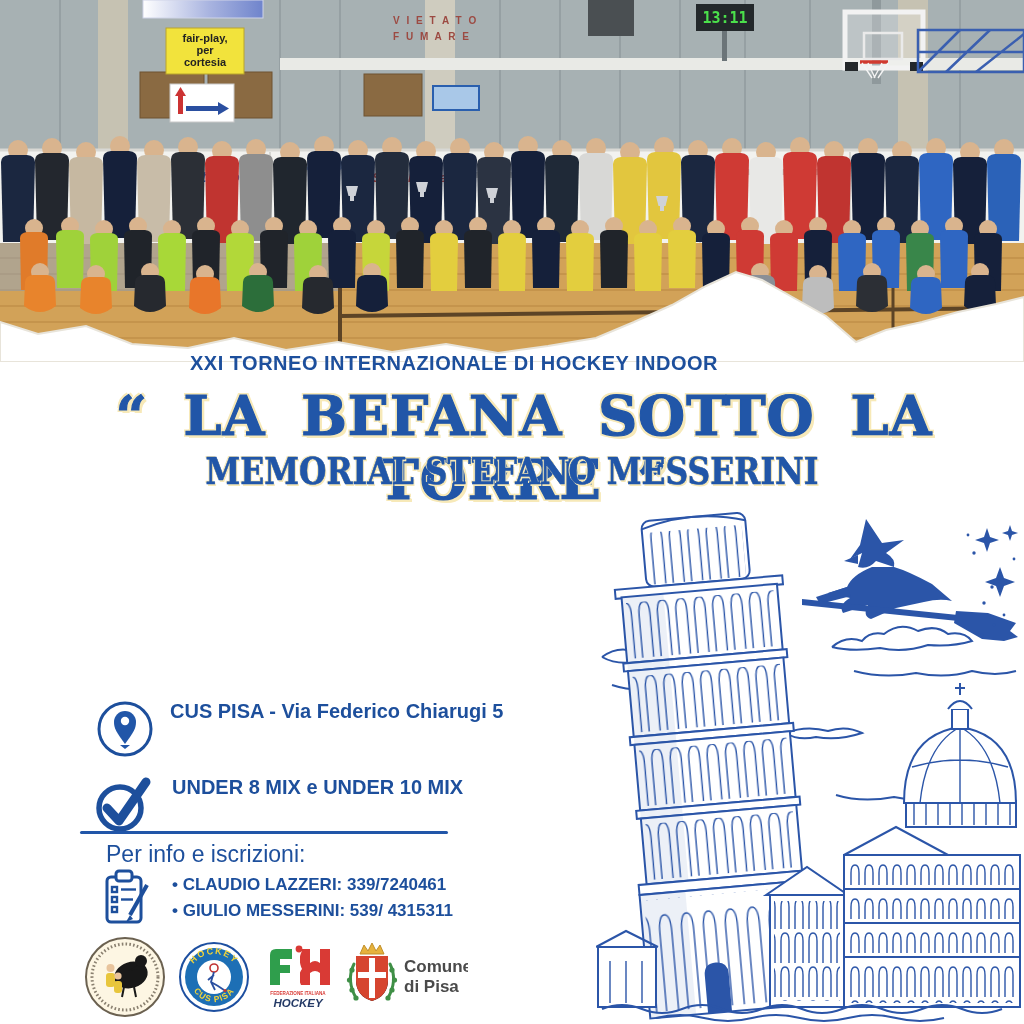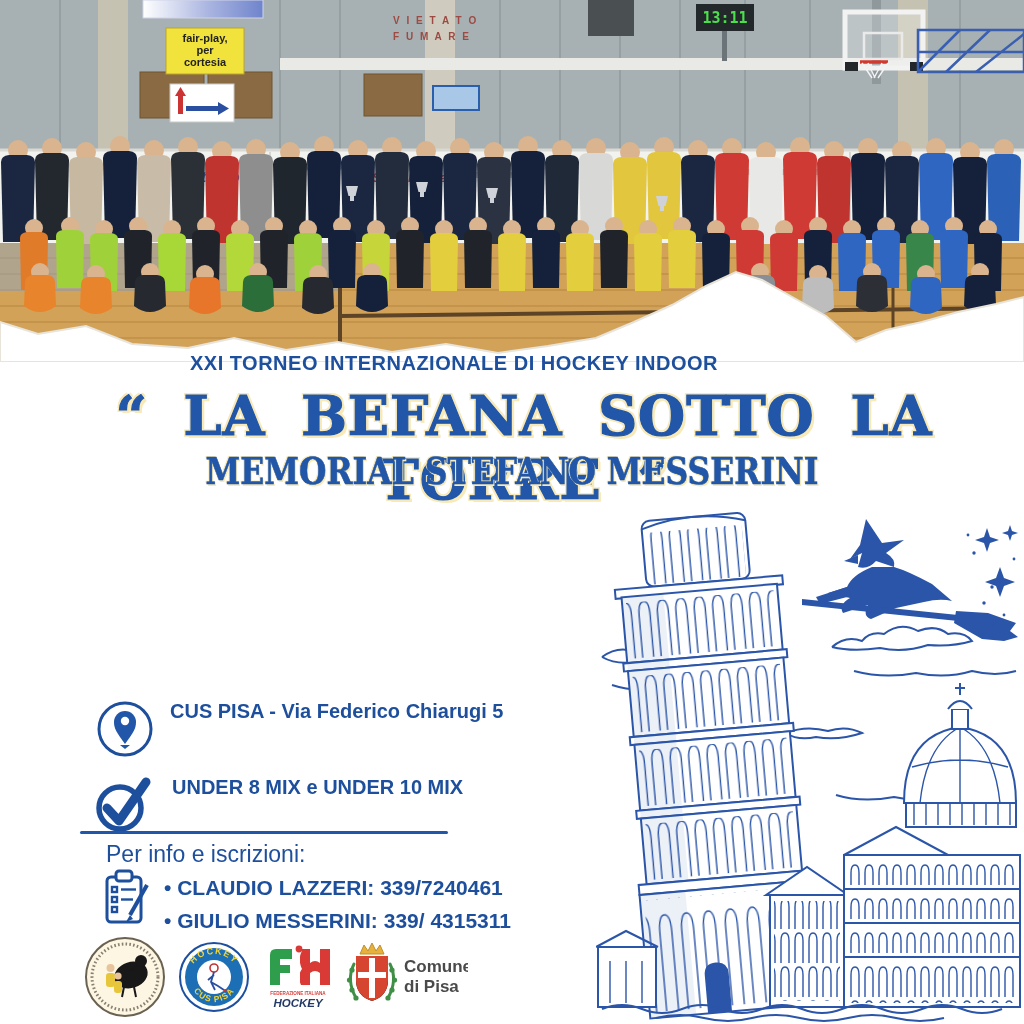--- a/index.html
+++ b/index.html
@@ -33,21 +33,21 @@
   .loc-row{left:96px;top:700px;}
   .cat-row{left:94px;top:758px;margin-top:16px;}
   .icon{flex:0 0 auto;}
   .loc-text{margin-left:16px;font-size:20px;font-weight:bold;color:var(--blue-deep);}
   .cat-text{margin-left:14px;font-size:20px;font-weight:bold;line-height:1.35;color:var(--blue-deep);}
   .rule{position:absolute;left:80px;top:831px;width:368px;height:3px;background:var(--blue);
     border-radius:2px;}
   .contacts-heading{position:absolute;left:106px;top:841px;font-size:23px;font-weight:normal;
     color:var(--blue-deep);}
   .contact-row{left:100px;top:868px;align-items:flex-start;}
-  .contact-lines{margin-left:10px;margin-top:4px;font-size:21px;font-weight:bold;line-height:1.55;
+  .contact-lines{margin-left:18px;margin-top:4px;font-size:17px;font-weight:bold;line-height:1.55;
     color:var(--blue-deep);}
   .logos{position:absolute;left:84px;top:933px;height:88px;display:flex;align-items:center;gap:12px;z-index:6;}
   .ill{position:absolute;left:596px;top:495px;z-index:3;color:var(--illustration-blue);}
   .ln{stroke:var(--illustration-blue);fill:none;stroke-width:2;}
   .ln-thin{stroke:var(--illustration-blue);fill:none;stroke-width:1.4;}
   .fill-b{fill:var(--illustration-blue);}
   .wh{fill:#fff;stroke:var(--illustration-blue);stroke-width:2;}
   .sign-txt{font-family:"Liberation Sans",sans-serif;}
 </style>
 </head>
@@ -309,21 +309,21 @@
             <rect x="12" y="29" width="5" height="5"></rect>
             <rect x="12" y="39" width="5" height="5"></rect>
           <line x1="21" y1="21.5" x2="36" y2="21.5"></line>
             <line x1="21" y1="31.5" x2="33" y2="31.5"></line>
         </g>
         <line x1="47" y1="17" x2="30" y2="47" stroke="#1d4f9c" stroke-width="4"></line>
         <path d="M30 47 L26 54 L33 51 Z" fill="#1d4f9c"></path>
       </svg>
       <div class="contact-lines">
         <div>• CLAUDIO LAZZERI: 339/7240461</div>
-        <div>• GIULIO MESSERINI: 339/ 4315311</div>
+        <div>• GIULIO MESSERINI: 539/ 4315311</div>
       </div>
     </div>
 
     <div class="logos">
 
       <svg width="82" height="84" viewBox="0 0 82 84">
         <circle cx="41" cy="42" r="39" fill="#fdf6e3" stroke="#6b6150" stroke-width="2"></circle>
         <circle cx="41" cy="42" r="33" fill="none" stroke="#8a8070" stroke-width="3" stroke-dasharray="1.6 2.2"></circle>
         <ellipse cx="47" cy="40" rx="17" ry="13" fill="#181818" transform="rotate(-18 47 40)"></ellipse>
         <circle cx="57" cy="26" r="6" fill="#181818"></circle>

